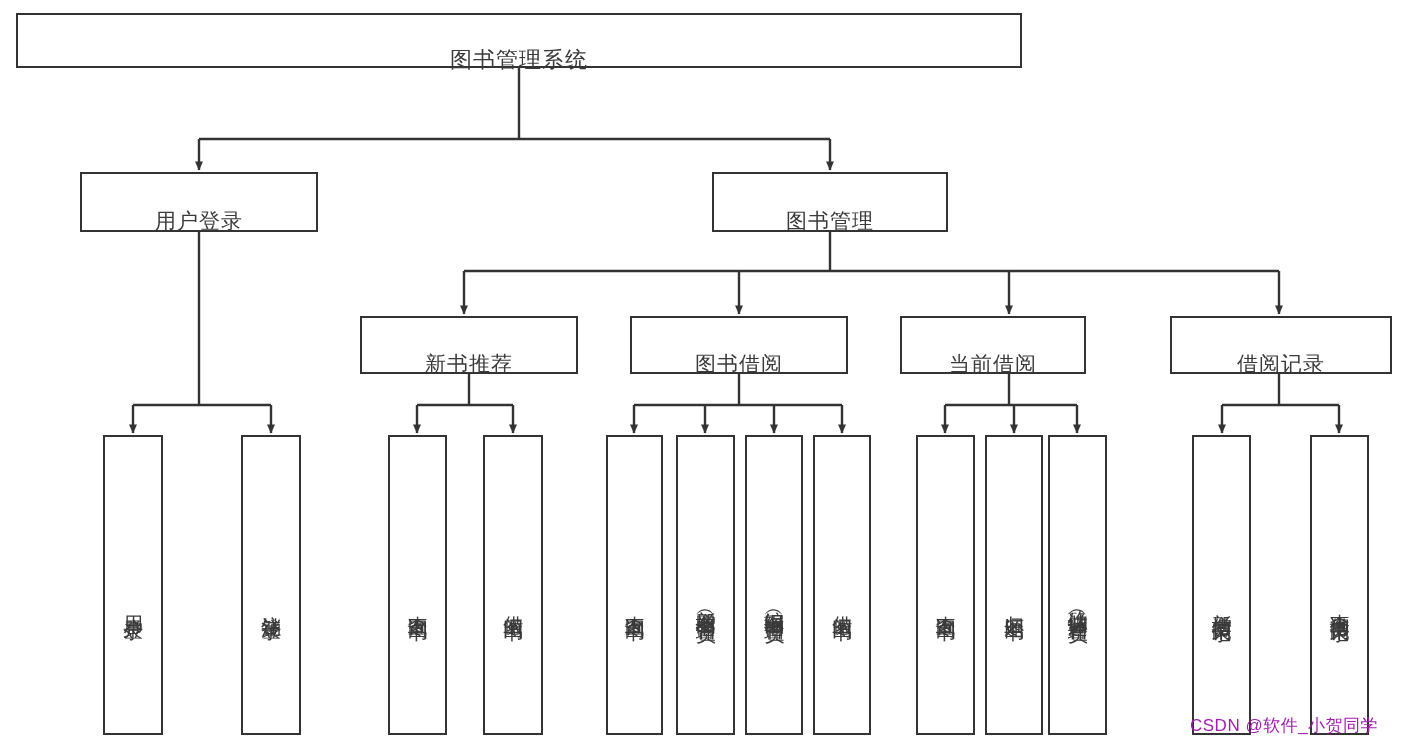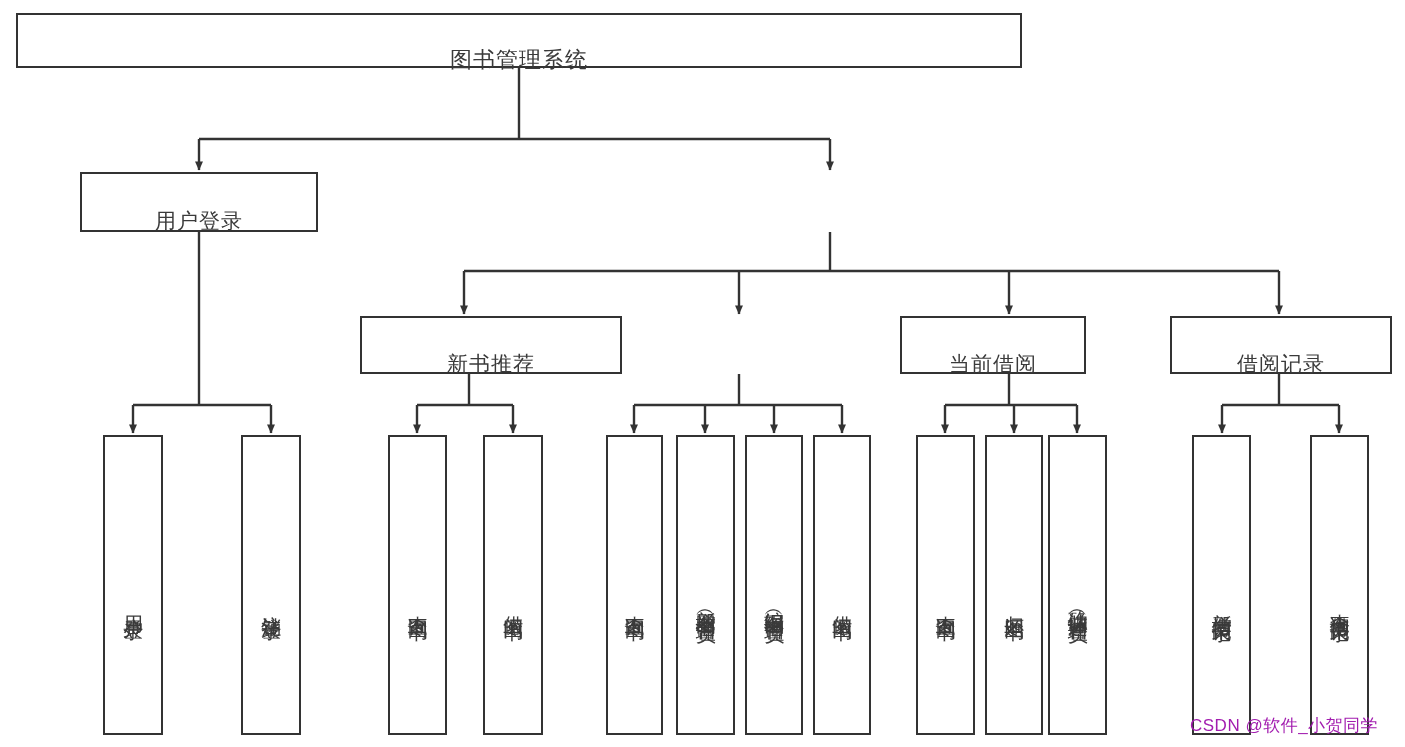--- a/index.html
+++ b/index.html
@@ -126,23 +126,29 @@
     </g>
   </svg>
 
   <div class="node horizontal" id="root-node" style="left:16px; top:13px; width:1006px; height:55px;">
     <span class="label">图书管理系统</span>
   </div>
 
   <div class="node horizontal" style="left:80px; top:172px; width:238px; height:60px;">
     <span class="label">用户登录</span>
   </div>
-
-  <div class="node horizontal" style="left:360px; top:316px; width:262px; height:58px;">
+  <div class="node horizontal" style="left:712px; top:172px; width:236px; height:60px;">
+    <span class="label">图书管理</span>
+  </div>
+
+  <div class="node horizontal" style="left:360px; top:316px; width:218px; height:58px;">
     <span class="label">新书推荐</span>
+  </div>
+  <div class="node horizontal" style="left:630px; top:316px; width:218px; height:58px;">
+    <span class="label">图书借阅</span>
   </div>
   <div class="node horizontal" style="left:900px; top:316px; width:186px; height:58px;">
     <span class="label">当前借阅</span>
   </div>
   <div class="node horizontal" style="left:1170px; top:316px; width:222px; height:58px;">
     <span class="label">借阅记录</span>
   </div>
 
   <div class="node vertical" style="left:103px; top:435px; width:60px; height:300px;">
     <span class="label">用户登录</span>

